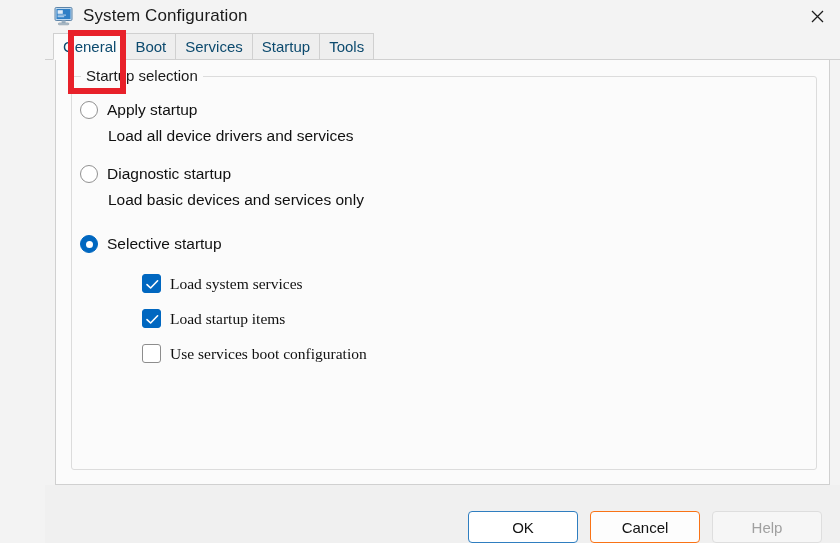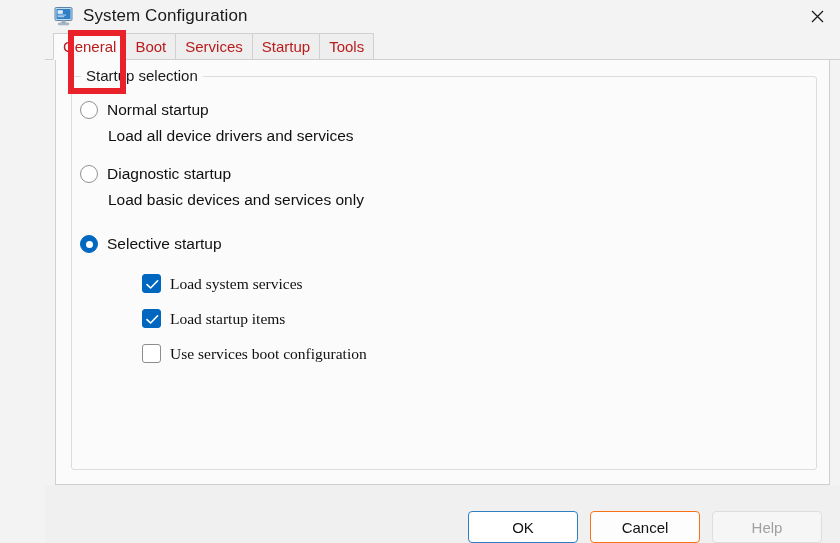--- a/index.html
+++ b/index.html
@@ -86,21 +86,21 @@
   .tab {
     position: relative;
     z-index: 2;
     height: 27px;
     box-sizing: border-box;
     padding: 0 9px;
     display: flex;
     align-items: center;
     font-size: 15px;
     line-height: 1;
-    color: #b91c1c;
+    color: #0c4a6e;
     background: #eeeeee;
     border: 1px solid #d0d0d0;
     border-bottom: 1px solid #d0d0d0;
     margin-right: -1px;
     cursor: default;
     white-space: nowrap;
   }
   .tab.active {
     background: #fbfbfb;
     border-bottom-color: #fbfbfb;
@@ -328,21 +328,21 @@
   </div>
 
   <div class="tabpage">
     <div class="groupbox">
       <div class="groupbox-label">Startup selection</div>
 
       <div class="group-body">
 
         <div class="radio-row">
           <span class="radio"></span>
-          <span class="radio-label">Normal startup</span>
+          <span class="radio-label">Apply startup</span>
         </div>
         <div class="radio-desc">Load all device drivers and services</div>
 
         <div class="spacer-12"></div>
 
         <div class="radio-row">
           <span class="radio"></span>
           <span class="radio-label">Diagnostic startup</span>
         </div>
         <div class="radio-desc">Load basic devices and services only</div>

